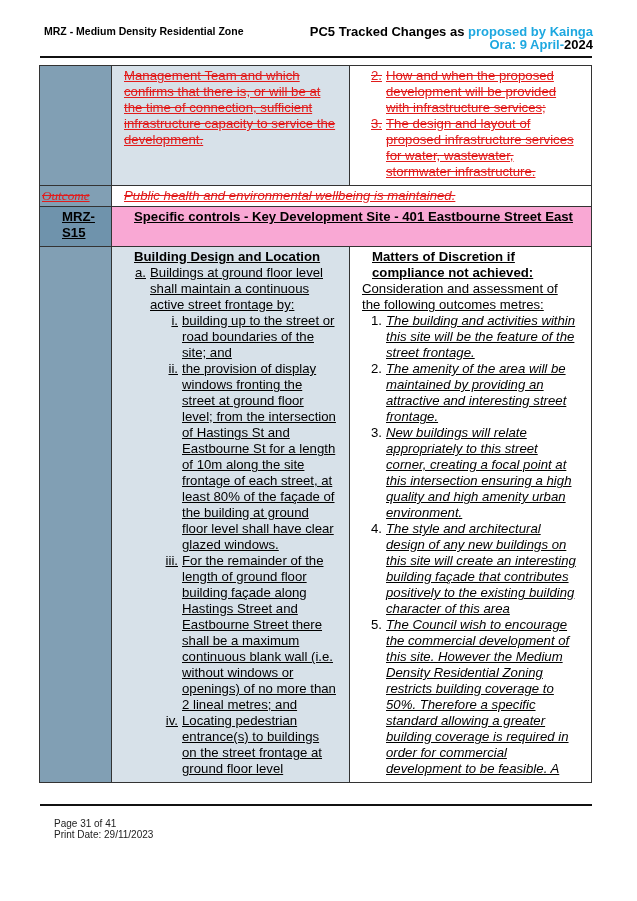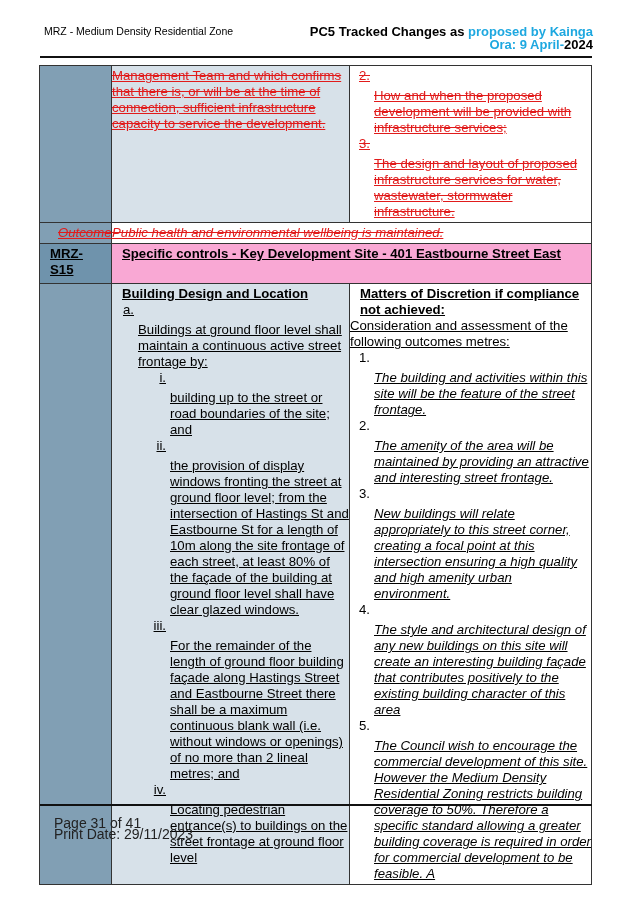--- a/index.html
+++ b/index.html
@@ -1,43 +1,43 @@
 <!DOCTYPE html>
 <html><head>
 <meta charset="utf-8">
 <style>
   html, body { margin: 0; padding: 0; background: #ffffff; }
   body { width: 637px; height: 901px; position: relative; overflow: hidden;
          font-family: "Liberation Sans", sans-serif; color: #000; }
-  .hdr-left { position: absolute; left: 44px; top: 25px; font-size: 10.5px; font-weight: normal; }
+  .hdr-left { position: absolute; left: 44px; top: 25px; font-size: 10.5px; font-weight: bold; }
   .hdr-right { position: absolute; right: 44px; top: 25px; width: 300px; text-align: right;
                font-size: 13px; font-weight: bold; line-height: 13px; }
   .hdr-right .blue { color: #1EA8E0; }
   .hdr-rule { position: absolute; left: 40px; width: 552px; top: 56px; height: 2px; background: #111; }
   table.main { position: absolute; left: 39px; top: 65px; width: 552px;
                border-collapse: collapse; font-size: 13.2px; line-height: 16px; table-layout: fixed; }
-  table.main td { border: 1px solid #333; vertical-align: top; padding: 2px 0; }
+  table.main td { border: 1px solid #333; vertical-align: top; padding: 2px 12px; }
   col.c1 { width: 72px; } col.c2 { width: 238px; } col.c3 { width: 242px; }
   .label-cell { background: #819FB4; }
   .label-cell-dark { background: #6F93AC; }
   .mid-cell { background: #D7E1E9; }
   .white-cell { background: #ffffff; }
   .hdr-span { background: #f9a8d4; }
   .del { color: #E11B1B; text-decoration: line-through underline; }
   .u { text-decoration: underline; }
   .b { font-weight: bold; margin-left: 10px; }
   .i { font-style: italic; }
   .li { display: flex; }
   .li .n { flex: 0 0 auto; text-align: right; }
-  .li .t { flex: 1 1 auto; margin-top: 20px; }
+  .li .t { flex: 1 1 auto; }
   .sub .n { width: 54px; padding-right: 4px; }
   .lvl1 .n { width: 22px; padding-right: 4px; }
   .r-list .n { width: 20px; padding-right: 4px; }
   .foot-rule { position: absolute; left: 40px; width: 552px; top: 804px; height: 2px; background: #111; }
-  .footer { position: absolute; left: 54px; top: 818px; font-size: 14px; line-height: 11px; color: #222; }
+  .footer { position: absolute; left: 54px; top: 818px; font-size: 10px; line-height: 11px; color: #222; }
 </style>
 </head>
 <body>
 
 <div class="hdr-left">MRZ - Medium Density Residential Zone</div>
 <div class="hdr-right">
   <span>PC5 Tracked Changes as </span><span class="blue">proposed by Kainga Ora: 9 April-</span><span>2024</span>
 </div>
 <div class="hdr-rule"></div>
 
@@ -62,21 +62,21 @@
         </div>
         <div class="li del">
           <span class="n">3.</span>
           <span class="t">The design and layout of proposed infrastructure services for water, wastewater, stormwater infrastructure.</span>
         </div>
       </div>
     </td>
   </tr>
 
   <tr>
-    <td class="label-cell" style="padding:2px 18px;">
+    <td class="label-cell" style="padding:2px 2px;font-family:Liberation Serif, serif;">
       <span class="del i">Outcome</span>
     </td>
     <td class="white-cell" colspan="2">
       <span class="del i">Public health and environmental wellbeing is maintained.</span>
     </td>
   </tr>
 
   <tr style="height:40px;">
     <td class="label-cell-dark">
       <span class="b u" style="display:block;width:40px;">MRZ-S15</span>

